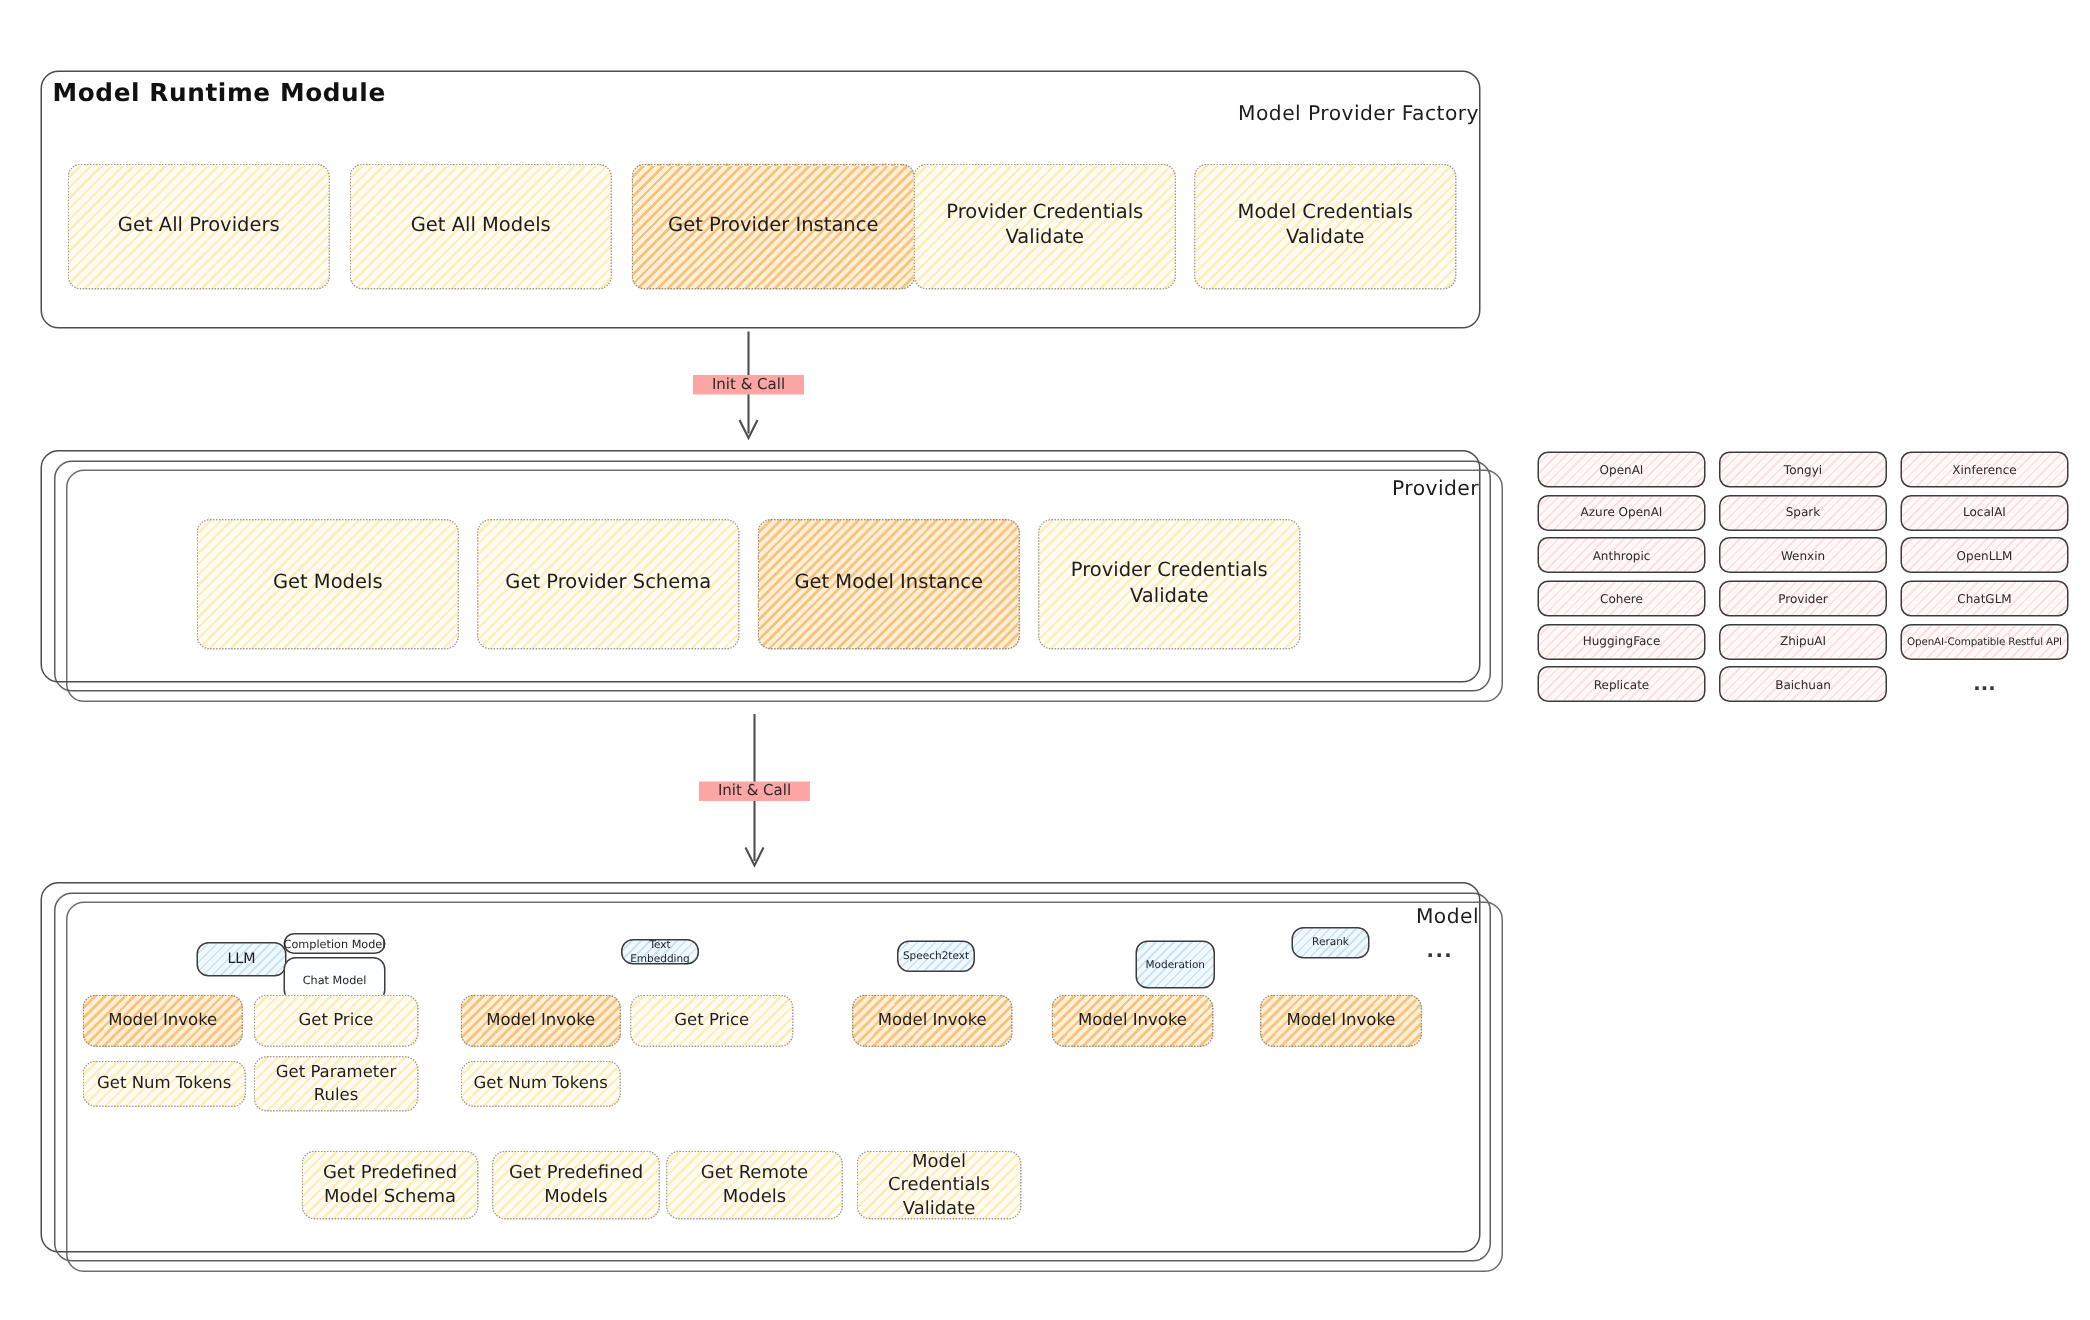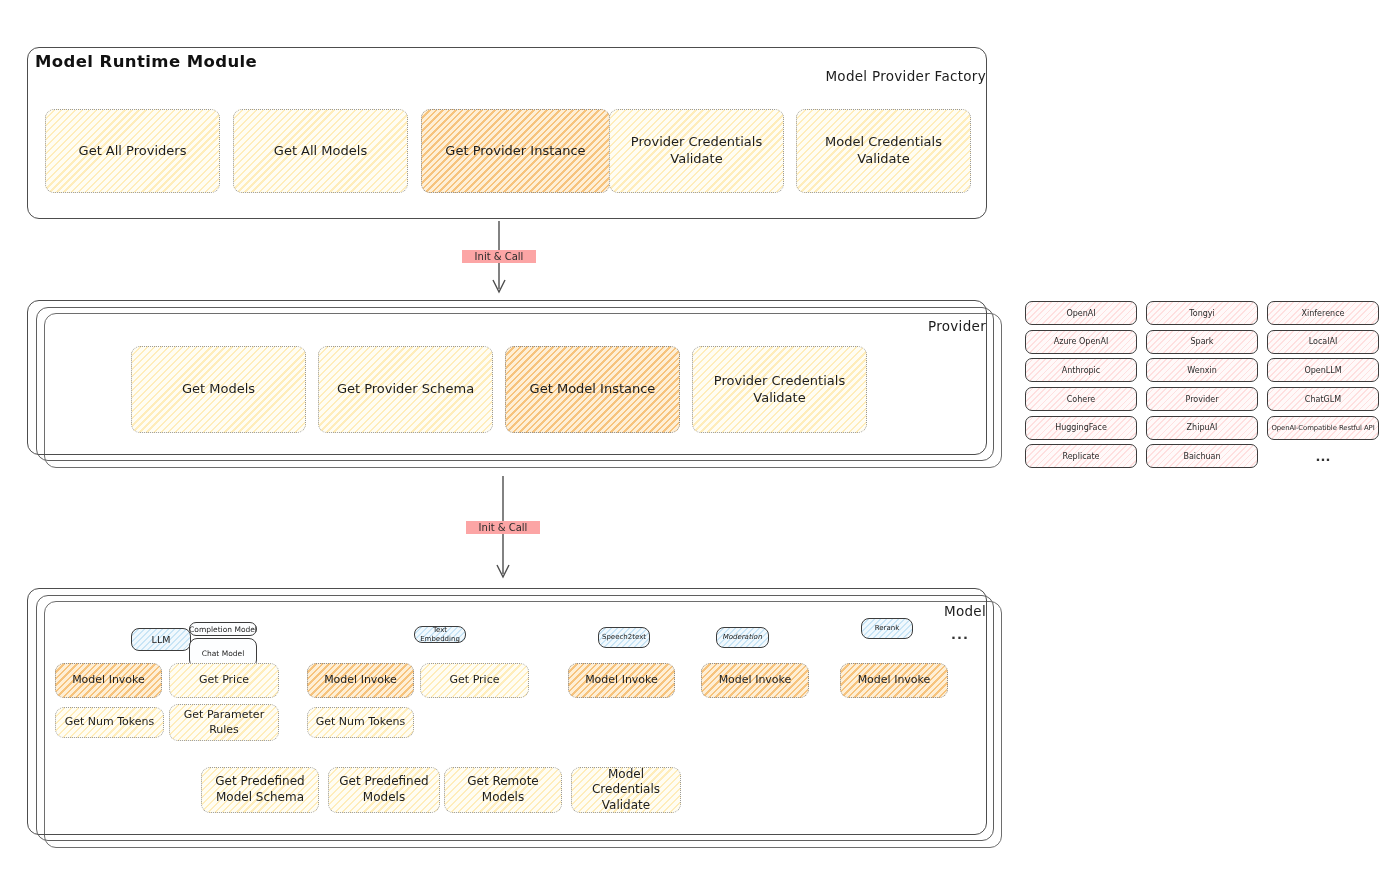--- a/index.html
+++ b/index.html
@@ -98,21 +98,21 @@
   <div class="arrow-label" style="left:466px;top:521px;width:74px;">Init &amp; Call</div>
 
   <div class="big-box stack" style="left:27px;top:588px;width:958px;height:245px;">
     <div class="box-title" style="top:14px;">Model</div>
 
     <div class="tabb" style="left:103px;top:39px;width:60px;height:23px;font-size:9.5px;">LLM</div>
     <div class="tabw" style="left:161px;top:33px;width:68px;height:14px;">Completion Model</div>
     <div class="tabw" style="left:161px;top:49px;width:68px;height:30px;">Chat Model</div>
     <div class="tabb" style="left:354px;top:37px;width:52px;height:17px;padding:0 6px;margin-left:32px;">Text Embedding</div>
     <div class="tabb" style="left:570px;top:38px;width:52px;height:21px;">Speech2text</div>
-    <div class="tabb" style="left:688px;top:38px;width:53px;height:21px;font-style:italic;">Moderation</div>
+    <div class="tabb" style="left:729px;top:38px;width:53px;height:32px;">Moderation</div>
     <div class="tabb" style="left:833px;top:29px;width:52px;height:21px;">Rerank</div>
     <div class="dots" style="left:923px;top:38px;">...</div>
 
     <div class="btn o sm" style="left:27px;top:74px;width:107px;height:35px;">Model Invoke</div>
     <div class="btn y sm" style="left:141px;top:74px;width:110px;height:35px;">Get Price</div>
     <div class="btn o sm" style="left:279px;top:74px;width:107px;height:35px;">Model Invoke</div>
     <div class="btn y sm" style="left:392px;top:74px;width:109px;height:35px;">Get Price</div>
     <div class="btn o sm" style="left:540px;top:74px;width:107px;height:35px;">Model Invoke</div>
     <div class="btn o sm" style="left:673px;top:74px;width:108px;height:35px;">Model Invoke</div>
     <div class="btn o sm" style="left:812px;top:74px;width:108px;height:35px;">Model Invoke</div>

